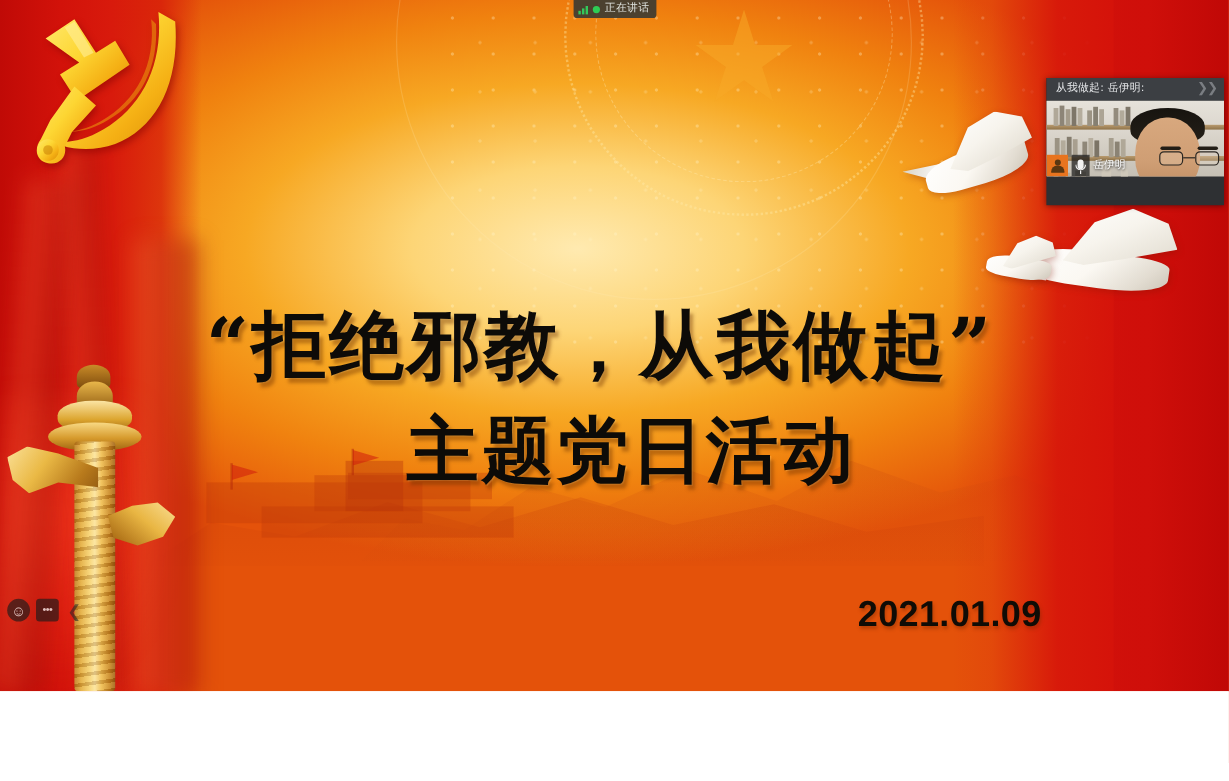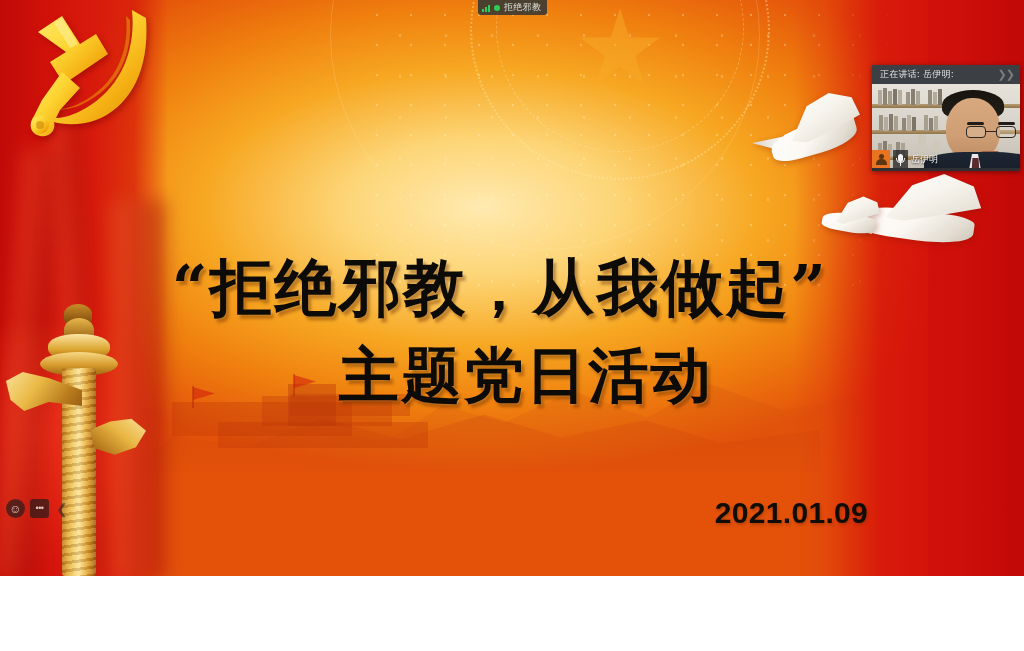--- a/index.html
+++ b/index.html
@@ -357,21 +357,21 @@
     white-space: nowrap;
   }
   #video-header-glyph {
     position: absolute; right: 6px; top: 4px;
     color: rgba(215,220,226,0.40);
     font-size: 11px; line-height: 1; letter-spacing: -1px;
     font-weight: 700;
   }
   #video-feed {
     position: relative;
-    height: 84px;
+    height: 63px;
     overflow: hidden;
     background: linear-gradient(to bottom, #d9d4cb 0%, #cdc7bc 55%, #b9b2a6 100%);
   }
   
   .shelf-wall {
     position: absolute; inset: 0;
     background: linear-gradient(to bottom, #e6e2da 0%, #dbd6cd 40%, #c5bfb4 100%);
   }
   .shelf-board {
     position: absolute; left: 0; width: 100%;
@@ -609,27 +609,27 @@
 
 </div>
 
 <div id="meeting-badge">
   <div id="signal-bars">
     <i></i>
       <i></i>
       <i></i>
   </div>
   <div id="status-dot"></div>
-  <div id="meeting-badge-label">拒绝邪教</div>
+  <div id="meeting-badge-label">正在讲话</div>
 </div>
 
 <div id="video-panel">
 
   <div id="video-header">
-    <div id="speaker-status">正在讲话: 岳伊明:</div>
+    <div id="speaker-status">从我做起: 岳伊明:</div>
     <div id="video-header-glyph">❯❯</div>
   </div>
 
   <div id="video-feed">
     <div class="shelf-wall"></div>
 
     <div class="shelf-board s1"></div>
     <div class="shelf-board s2"></div>
     <div class="shelf-board s3"></div>
 

